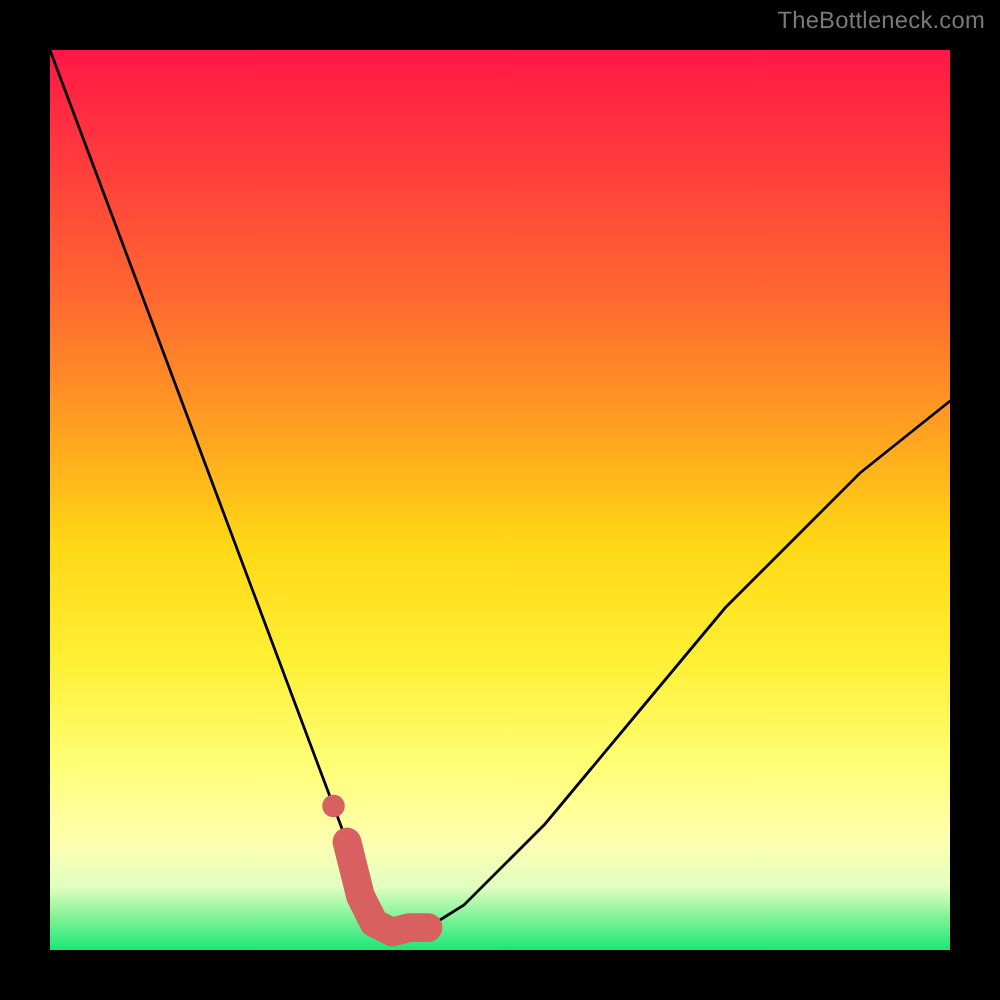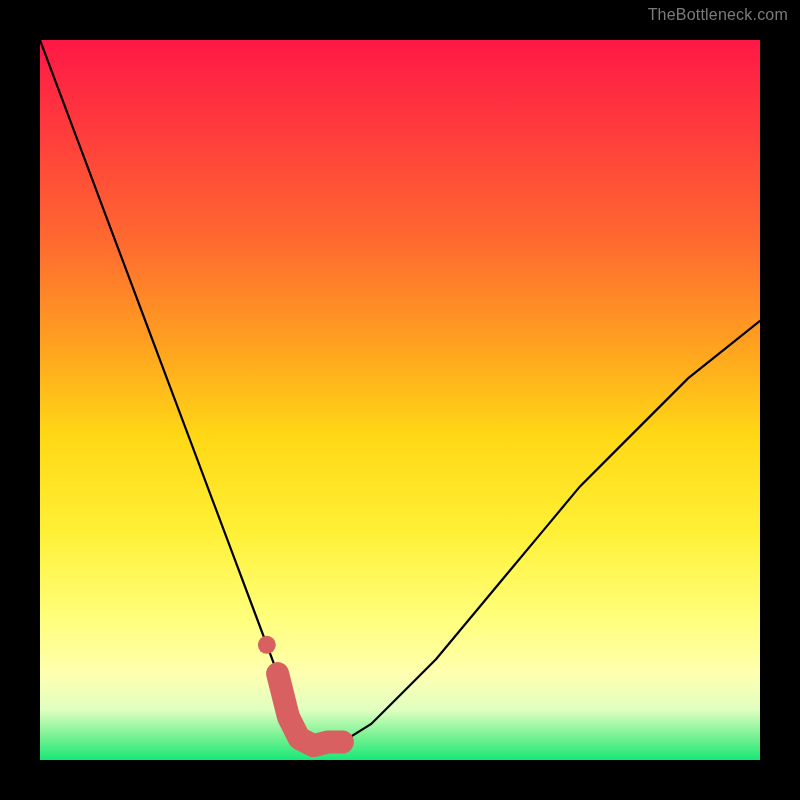--- a/index.html
+++ b/index.html
@@ -33,21 +33,21 @@
     position: absolute;
     left: 0; top: 0;
     width: 720px; height: 720px;
     pointer-events: none;
   }
   .watermark {
     position: absolute;
     top: 6px;
     right: 12px;
     font-family: Arial, Helvetica, sans-serif;
-    font-size: 16px;
+    font-size: 19px;
     color: #7a7a7a;
     letter-spacing: 0.2px;
   }
 </style>
 </head>
 <body>
 
 <div class="stage">
   <div class="watermark">TheBottleneck.com</div>
   <div class="plot-area">

